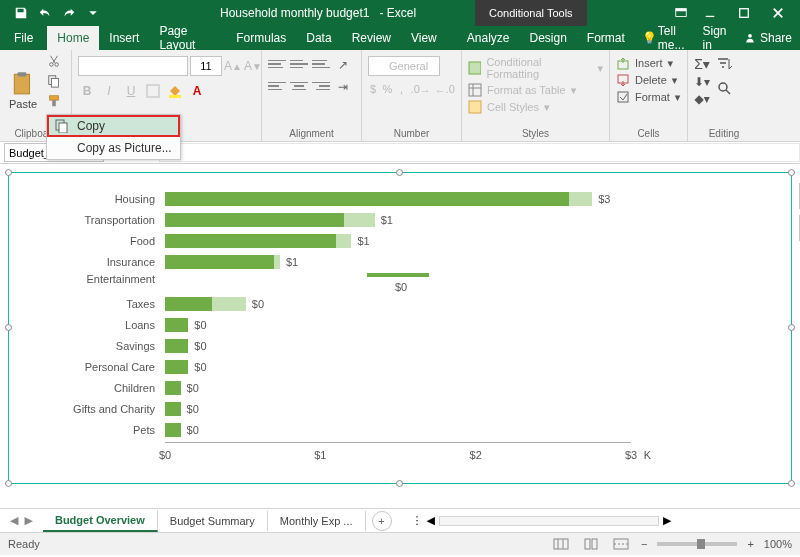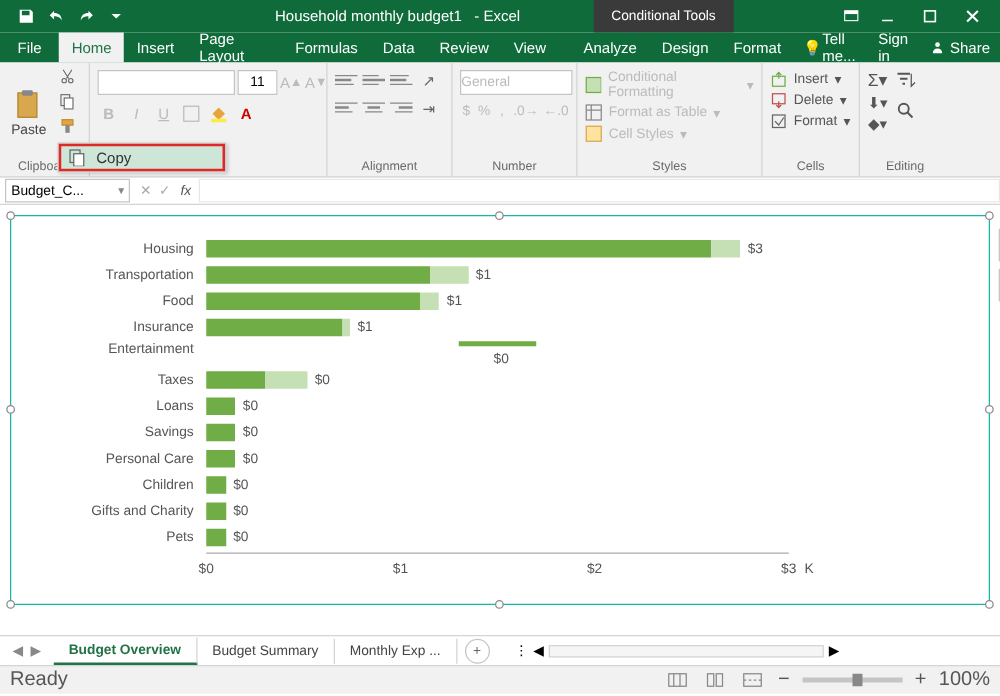--- a/index.html
+++ b/index.html
@@ -43,21 +43,21 @@
 .font-row2 { display:flex; gap:4px; align-items:center; margin-top:6px;}
 .font-btn { min-width:18px; height:18px; display:flex; align-items:center; justify-content:center; font-size:12px; color:#666; }
 .font-btn.b { font-weight:bold; }
 .font-btn.i { font-style:italic; }
 .font-btn.u { text-decoration:underline; }
 .align-col { display:flex; flex-direction:column; gap:4px; margin-top:4px;}
 .align-row { display:flex; gap:4px;}
 .align-btn { width:18px; height:16px; display:flex; flex-direction:column; justify-content:center; gap:2px; }
 .align-btn span { height:1.5px; background:#888; }
 .number-col { display:flex; flex-direction:column; gap:4px; margin-top:4px; }
-.num-sel { width:90px; height:20px; border:1px solid #c5c5c5; background:#fff; font-size:11px; padding-left:0; display:flex; align-items:center; color:#555;}
+.num-sel { width:72px; height:20px; border:1px solid #c5c5c5; background:#fff; font-size:11px; padding-left:20px; display:flex; align-items:center; color:#555;}
 .num-row { display:flex; gap:4px;}
 .num-btn { width:22px; height:18px; display:flex; align-items:center; justify-content:center; font-size:11px; color:#666;}
 .styles-col { display:flex; flex-direction:column; gap:3px; margin-top:4px;}
 .style-item { display:flex; align-items:center; gap:5px; font-size:11px; color:#555; cursor:pointer; }
 .style-item svg { width:14px; height:14px; }
 .cells-col { display:flex; flex-direction:column; gap:3px; margin-top:4px;}
 .edit-col { display:flex; gap:6px; margin-top:4px;}
 .edit-left { display:flex; flex-direction:column; gap:3px; align-items:center;}
 .edit-right { display:flex; flex-direction:column; gap:3px; }
 .gray-text { color:#bbb; }
@@ -94,21 +94,21 @@
 
 .sheet-tabs { height:24px; background:#fff; border-top:1px solid #d4d4d4; display:flex; align-items:center; font-size:11px; }
 .st-nav { display:flex; gap:6px; padding:0 10px; color:#888;}
 .st-tab { padding:4px 12px; border-right:1px solid #d4d4d4; cursor:pointer; color:#444;}
 .st-tab.active { border-bottom:2px solid #217346; color:#217346; font-weight:600; background:#fff;}
 .st-add { width:20px; height:20px; display:flex; align-items:center; justify-content:center; border:1px solid #c5c5c5; border-radius:50%; margin-left:6px; color:#666;}
 .st-scroll { margin-left:20px; display:flex; align-items:center; gap:4px;}
 .st-scroll .track { width:220px; height:10px; border:1px solid #d4d4d4; background:#f5f5f5;}
 
 
-.status-bar { height:23px; background:#f1f1f1; border-top:1px solid #d4d4d4; display:flex; align-items:center; font-size:16px; color:#555; padding:0 8px;}
+.status-bar { height:23px; background:#f1f1f1; border-top:1px solid #d4d4d4; display:flex; align-items:center; font-size:11px; color:#555; padding:0 8px;}
 .status-bar .right { margin-left:auto; display:flex; align-items:center; gap:10px;}
 .view-btn { width:20px; height:16px; display:flex; align-items:center; justify-content:center;}
 .zoom-slider { width:80px; height:4px; background:#c5c5c5; position:relative;}
 .zoom-slider .thumb { position:absolute; top:-3px; left:50%; width:8px; height:10px; background:#888;}
 </style>
 </head>
 <body>
 
 <div class="title-bar">
   <div class="qat">
@@ -367,20 +367,24 @@
   </div>
 
   <div class="copy-menu">
     <div class="menu-item sel">
       <svg>
           <rect x="1" y="1" width="8" height="10" fill="none" stroke="#666"></rect>
           <rect x="4" y="4" width="8" height="10" fill="#fff" stroke="#666"></rect>
         </svg>
       <span>Copy</span>
     </div>
+    <div class="menu-item">
+      <span style="width:14px"></span>
+      <span>Copy as Picture...</span>
+    </div>
   </div>
 </div>
 
 <div class="formula-bar">
   <div class="name-box">
       <span>Budget_C...</span>
       <span class="dd">▼</span>
     </div>
   <div class="fx-btns">
       <span>✕</span>

